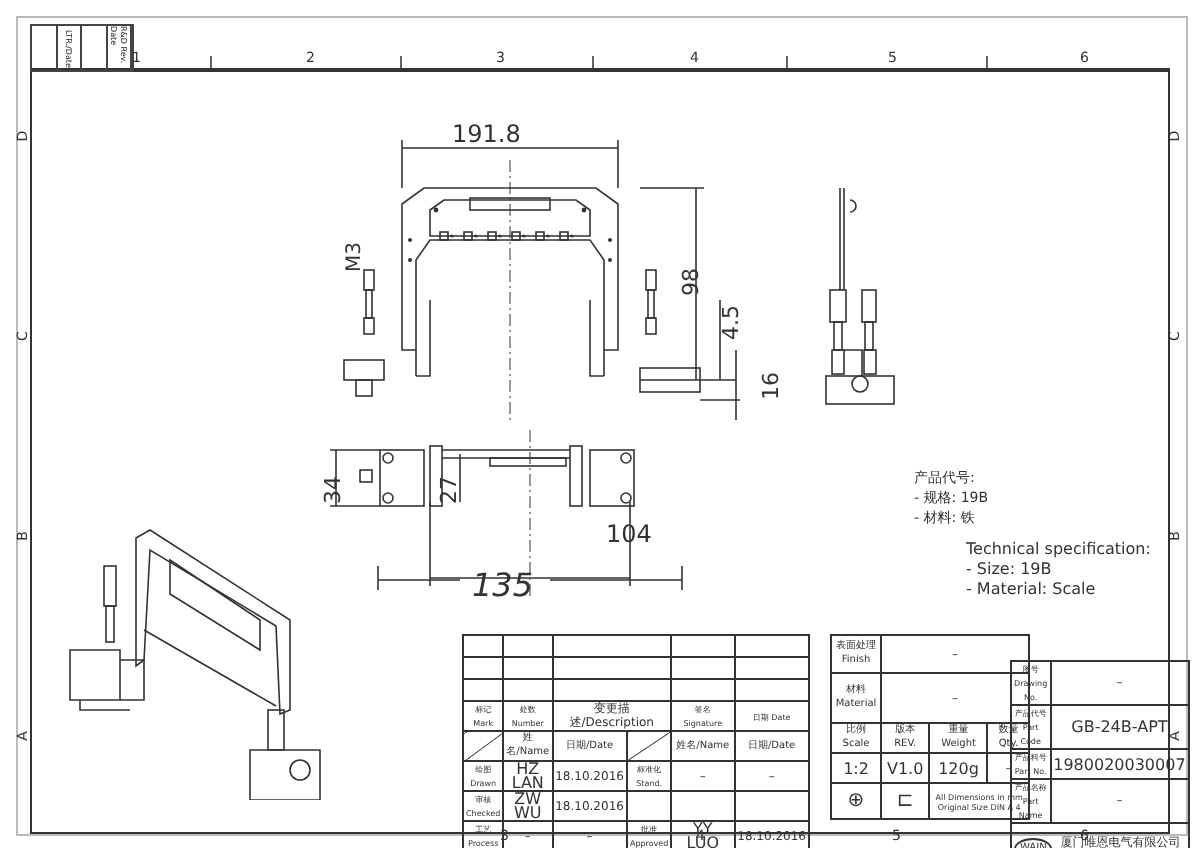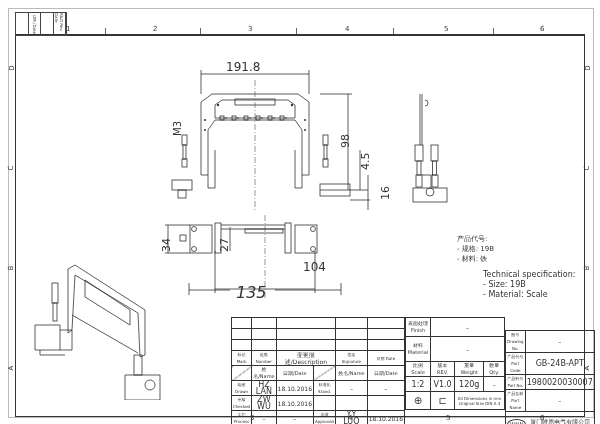--- a/index.html
+++ b/index.html
@@ -270,21 +270,21 @@
     <td style="font-size:4px;">工艺 Process</td>
     <td>–</td>
     <td>–</td>
     <td style="font-size:4px;">批准 Approved</td>
     <td class="big">YY  LUO</td>
     <td colspan="2">18.10.2016</td>
   </tr>
 </tbody>
   </table>
 
-<table class="tb" style="left:405px;top:317px;width:100px;height:84px;">
+<table class="tb" style="left:415px;top:317px;width:100px;height:84px;">
   <tbody>
       <tr style="height:19px;">
     <td style="font-size:5px;width:22px;">表面处理 Finish</td>
     <td colspan="3">–</td>
   </tr>
   <tr style="height:25px;">
     <td style="font-size:5px;">材料 Material</td>
     <td colspan="3">–</td>
   </tr>
   <tr style="height:13px;">

